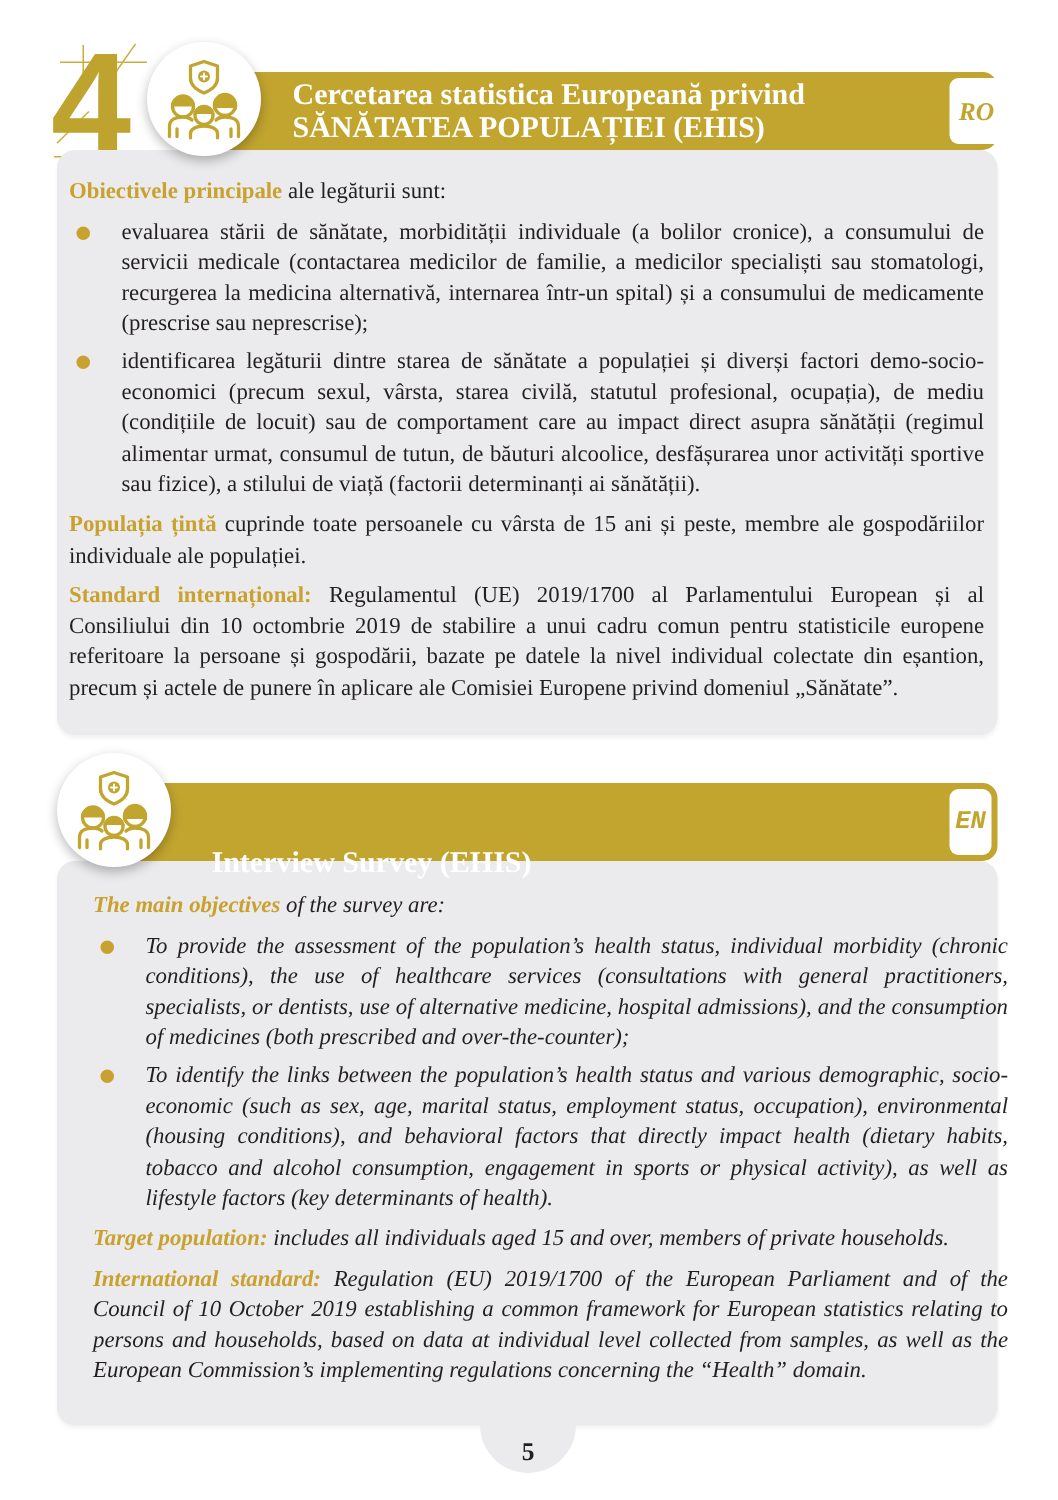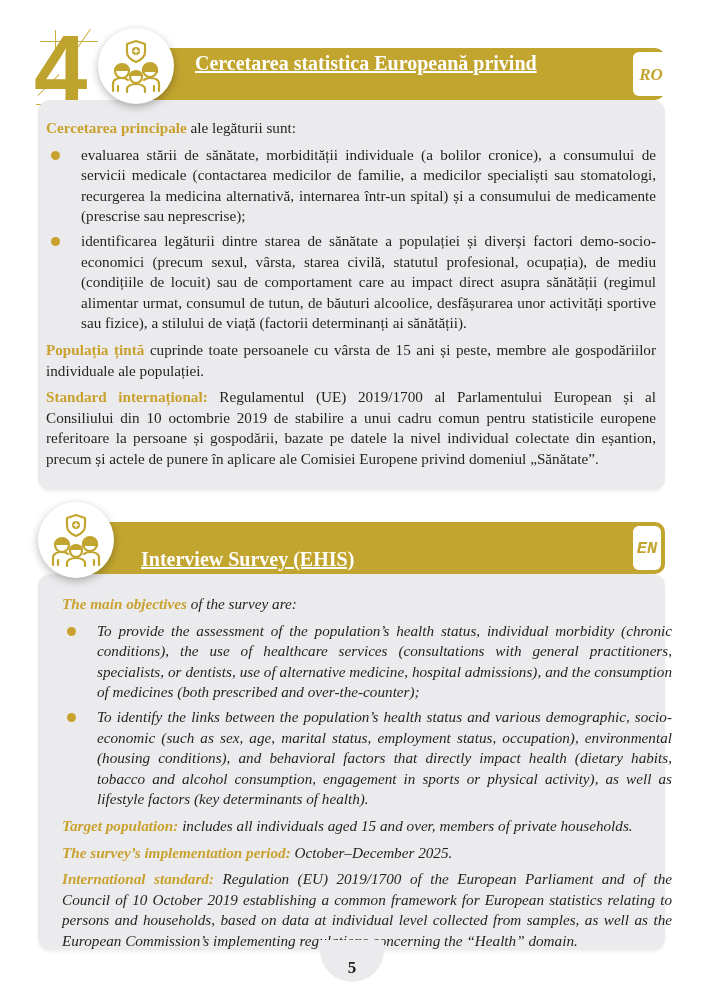--- a/index.html
+++ b/index.html
@@ -13,21 +13,21 @@
   .bignum {
     left: 34px; top: 22px; font-family: "Liberation Sans", "DejaVu Sans", sans-serif;
     font-weight: bold; font-size: 96px; line-height: 96px; color: #bfa32f; letter-spacing: -2px;
   }
   .gline { background: #c9ae3d; }
 
   .banner {
     background: #c2a52f; color: #fff; border-radius: 0 10px 10px 0;
     font-weight: bold; font-size: 20px; line-height: 23px;
   }
-  .banner .t { position: absolute; text-decoration: underline; }
+  .banner .t { position: absolute; }
   .badge {
     background: #fff; border-radius: 6px; color: #c2a52f; font-style: italic; font-weight: bold;
     font-size: 17px; display: flex; align-items: center; justify-content: center;
   }
   .circle {
     background: #fff; border-radius: 50%;
     box-shadow: 0 3px 8px rgba(0,0,0,0.28);
     display: flex; align-items: center; justify-content: center;
   }
   .panel {
@@ -54,20 +54,21 @@
 <div class="abs gline" style="left:55px;top:30px;width:1px;height:28px;"></div>
 <div class="abs gline" style="left:36px;top:104px;width:22px;height:1px;"></div>
 <div class="abs gline" style="left:38px;top:95px;width:30px;height:1px;transform:rotate(-45deg);transform-origin:left;"></div>
 <div class="abs gline" style="left:72px;top:55px;width:32px;height:1px;transform:rotate(-55deg);transform-origin:left;"></div>
 <div class="abs bignum">4</div>
 
 <div class="abs panel" style="left:38px;top:100px;width:627px;height:390px;"></div>
 
 <div class="abs banner" style="left:150px;top:48px;width:515px;height:52px;">
   <div class="t" style="left:45px;top:4px;">Cercetarea statistica Europeană privind</div>
+  <div class="t" style="left:45px;top:26px;">SĂNĂTATEA POPULAȚIEI (EHIS)</div>
   <div class="abs badge" style="left:483px;top:4px;width:36px;height:44px;">RO</div>
 </div>
 
 <div class="abs circle" style="left:98px;top:28px;width:76px;height:76px;">
   <svg width="50" height="54" viewBox="0 0 50 54" fill="none" stroke="#c2a52f" stroke-width="2.2" stroke-linecap="round" stroke-linejoin="round">
     <path d="M25 2 L34 5 L34 13 C34 18 30 21 25 23 C20 21 16 18 16 13 L16 5 Z"></path>
     <circle cx="25" cy="12" r="4" fill="#c2a52f" stroke="none"></circle>
     <path d="M25 10 V14 M23 12 H27" stroke="#fff" stroke-width="1.3"></path>
     <circle cx="11" cy="32" r="7"></circle>
     <path d="M4 32 C4 24 18 24 18 32" fill="#c2a52f"></path>
@@ -77,33 +78,33 @@
     <path d="M32 33 C31 22 47 22 46 33" fill="#c2a52f"></path>
     <path d="M48 52 V45 C48 41 44 39 39 39 C36 39 34 40 33 41"></path>
     <path d="M43 52 V47"></path>
     <circle cx="25" cy="38" r="6"></circle>
     <path d="M19 37 C20 31 30 31 31 37" fill="#c2a52f"></path>
     <path d="M16 53 V50 C16 47 20 45 25 45 C30 45 34 47 34 50 V53"></path>
   </svg>
 </div>
 
 <div class="abs content" style="left:46px;top:118px;width:610px;">
-  <p><span class="hl">Cercetarea principale</span><span> ale legăturii sunt:</span></p>
+  <p><span class="hl">Obiectivele principale</span><span> ale legăturii sunt:</span></p>
   <ul class="bul">
     <li><span class="dot"></span><span>evaluarea stării de sănătate, morbidității individuale (a bolilor cronice), a consumului de servicii medicale (contactarea medicilor de familie, a medicilor specialiști sau stomatologi, recurgerea la medicina alternativă, internarea într-un spital) și a consumului de medicamente (prescrise sau neprescrise);</span></li>
     <li><span class="dot"></span><span>identificarea legăturii dintre starea de sănătate a populației și diverși factori demo-socio-economici (precum sexul, vârsta, starea civilă, statutul profesional, ocupația), de mediu (condițiile de locuit) sau de comportament care au impact direct asupra sănătății (regimul alimentar urmat, consumul de tutun, de băuturi alcoolice, desfășurarea unor activități sportive sau fizice), a stilului de viață (factorii determinanți ai sănătății).</span></li>
   </ul>
   <p><span class="hl">Populația țintă</span><span> cuprinde toate persoanele cu vârsta de 15 ani și peste, membre ale gospodăriilor individuale ale populației.</span></p>
   <p><span class="hl">Standard internațional:</span><span> Regulamentul (UE) 2019/1700 al Parlamentului European și al Consiliului din 10 octombrie 2019 de stabilire a unui cadru comun pentru statisticile europene referitoare la persoane și gospodării, bazate pe datele la nivel individual colectate din eșantion, precum și actele de punere în aplicare ale Comisiei Europene privind domeniul „Sănătate”.</span></p>
 </div>
 
 <div class="abs panel" style="left:38px;top:574px;width:627px;height:376px;"></div>
 
 <div class="abs banner" style="left:85px;top:522px;width:580px;height:52px;">
-  <div class="t" style="left:56px;top:26px;">Interview Survey (EHIS)</div>
+  <div class="t" style="left:56px;top:42px;">Interview Survey (EHIS)</div>
   <div class="abs badge" style="left:548px;top:4px;width:28px;height:44px;font-family:Liberation Mono, monospace;">EN</div>
 </div>
 
 <div class="abs circle" style="left:38px;top:502px;width:76px;height:76px;">
   <svg width="50" height="54" viewBox="0 0 50 54" fill="none" stroke="#c2a52f" stroke-width="2.2" stroke-linecap="round" stroke-linejoin="round">
     <path d="M25 2 L34 5 L34 13 C34 18 30 21 25 23 C20 21 16 18 16 13 L16 5 Z"></path>
     <circle cx="25" cy="12" r="4" fill="#c2a52f" stroke="none"></circle>
     <path d="M25 10 V14 M23 12 H27" stroke="#fff" stroke-width="1.3"></path>
     <circle cx="11" cy="32" r="7"></circle>
     <path d="M4 32 C4 24 18 24 18 32" fill="#c2a52f"></path>
@@ -119,17 +120,16 @@
   </svg>
 </div>
 
 <div class="abs content" style="left:62px;top:594px;width:610px;font-style:italic;">
   <p><span class="hl">The main objectives</span><span> of the survey are:</span></p>
   <ul class="bul">
     <li><span class="dot"></span><span>To provide the assessment of the population’s health status, individual morbidity (chronic conditions), the use of healthcare services (consultations with general practitioners, specialists, or dentists, use of alternative medicine, hospital admissions), and the consumption of medicines (both prescribed and over-the-counter);</span></li>
     <li><span class="dot"></span><span>To identify the links between the population’s health status and various demographic, socio-economic (such as sex, age, marital status, employment status, occupation), environmental (housing conditions), and behavioral factors that directly impact health (dietary habits, tobacco and alcohol consumption, engagement in sports or physical activity), as well as lifestyle factors (key determinants of health).</span></li>
   </ul>
   <p><span class="hl">Target population:</span><span> includes all individuals aged 15 and over, members of private households.</span></p>
-  <p><span class="hl">The survey’s implementation period:</span><span> October–December 2025.</span></p>
   <p><span class="hl">International standard:</span><span> Regulation (EU) 2019/1700 of the European Parliament and of the Council of 10 October 2019 establishing a common framework for European statistics relating to persons and households, based on data at individual level collected from samples, as well as the European Commission’s implementing regulations concerning the “Health” domain.</span></p>
 </div>
 
 <div class="abs pagetab">5</div>
 
 </body></html>

